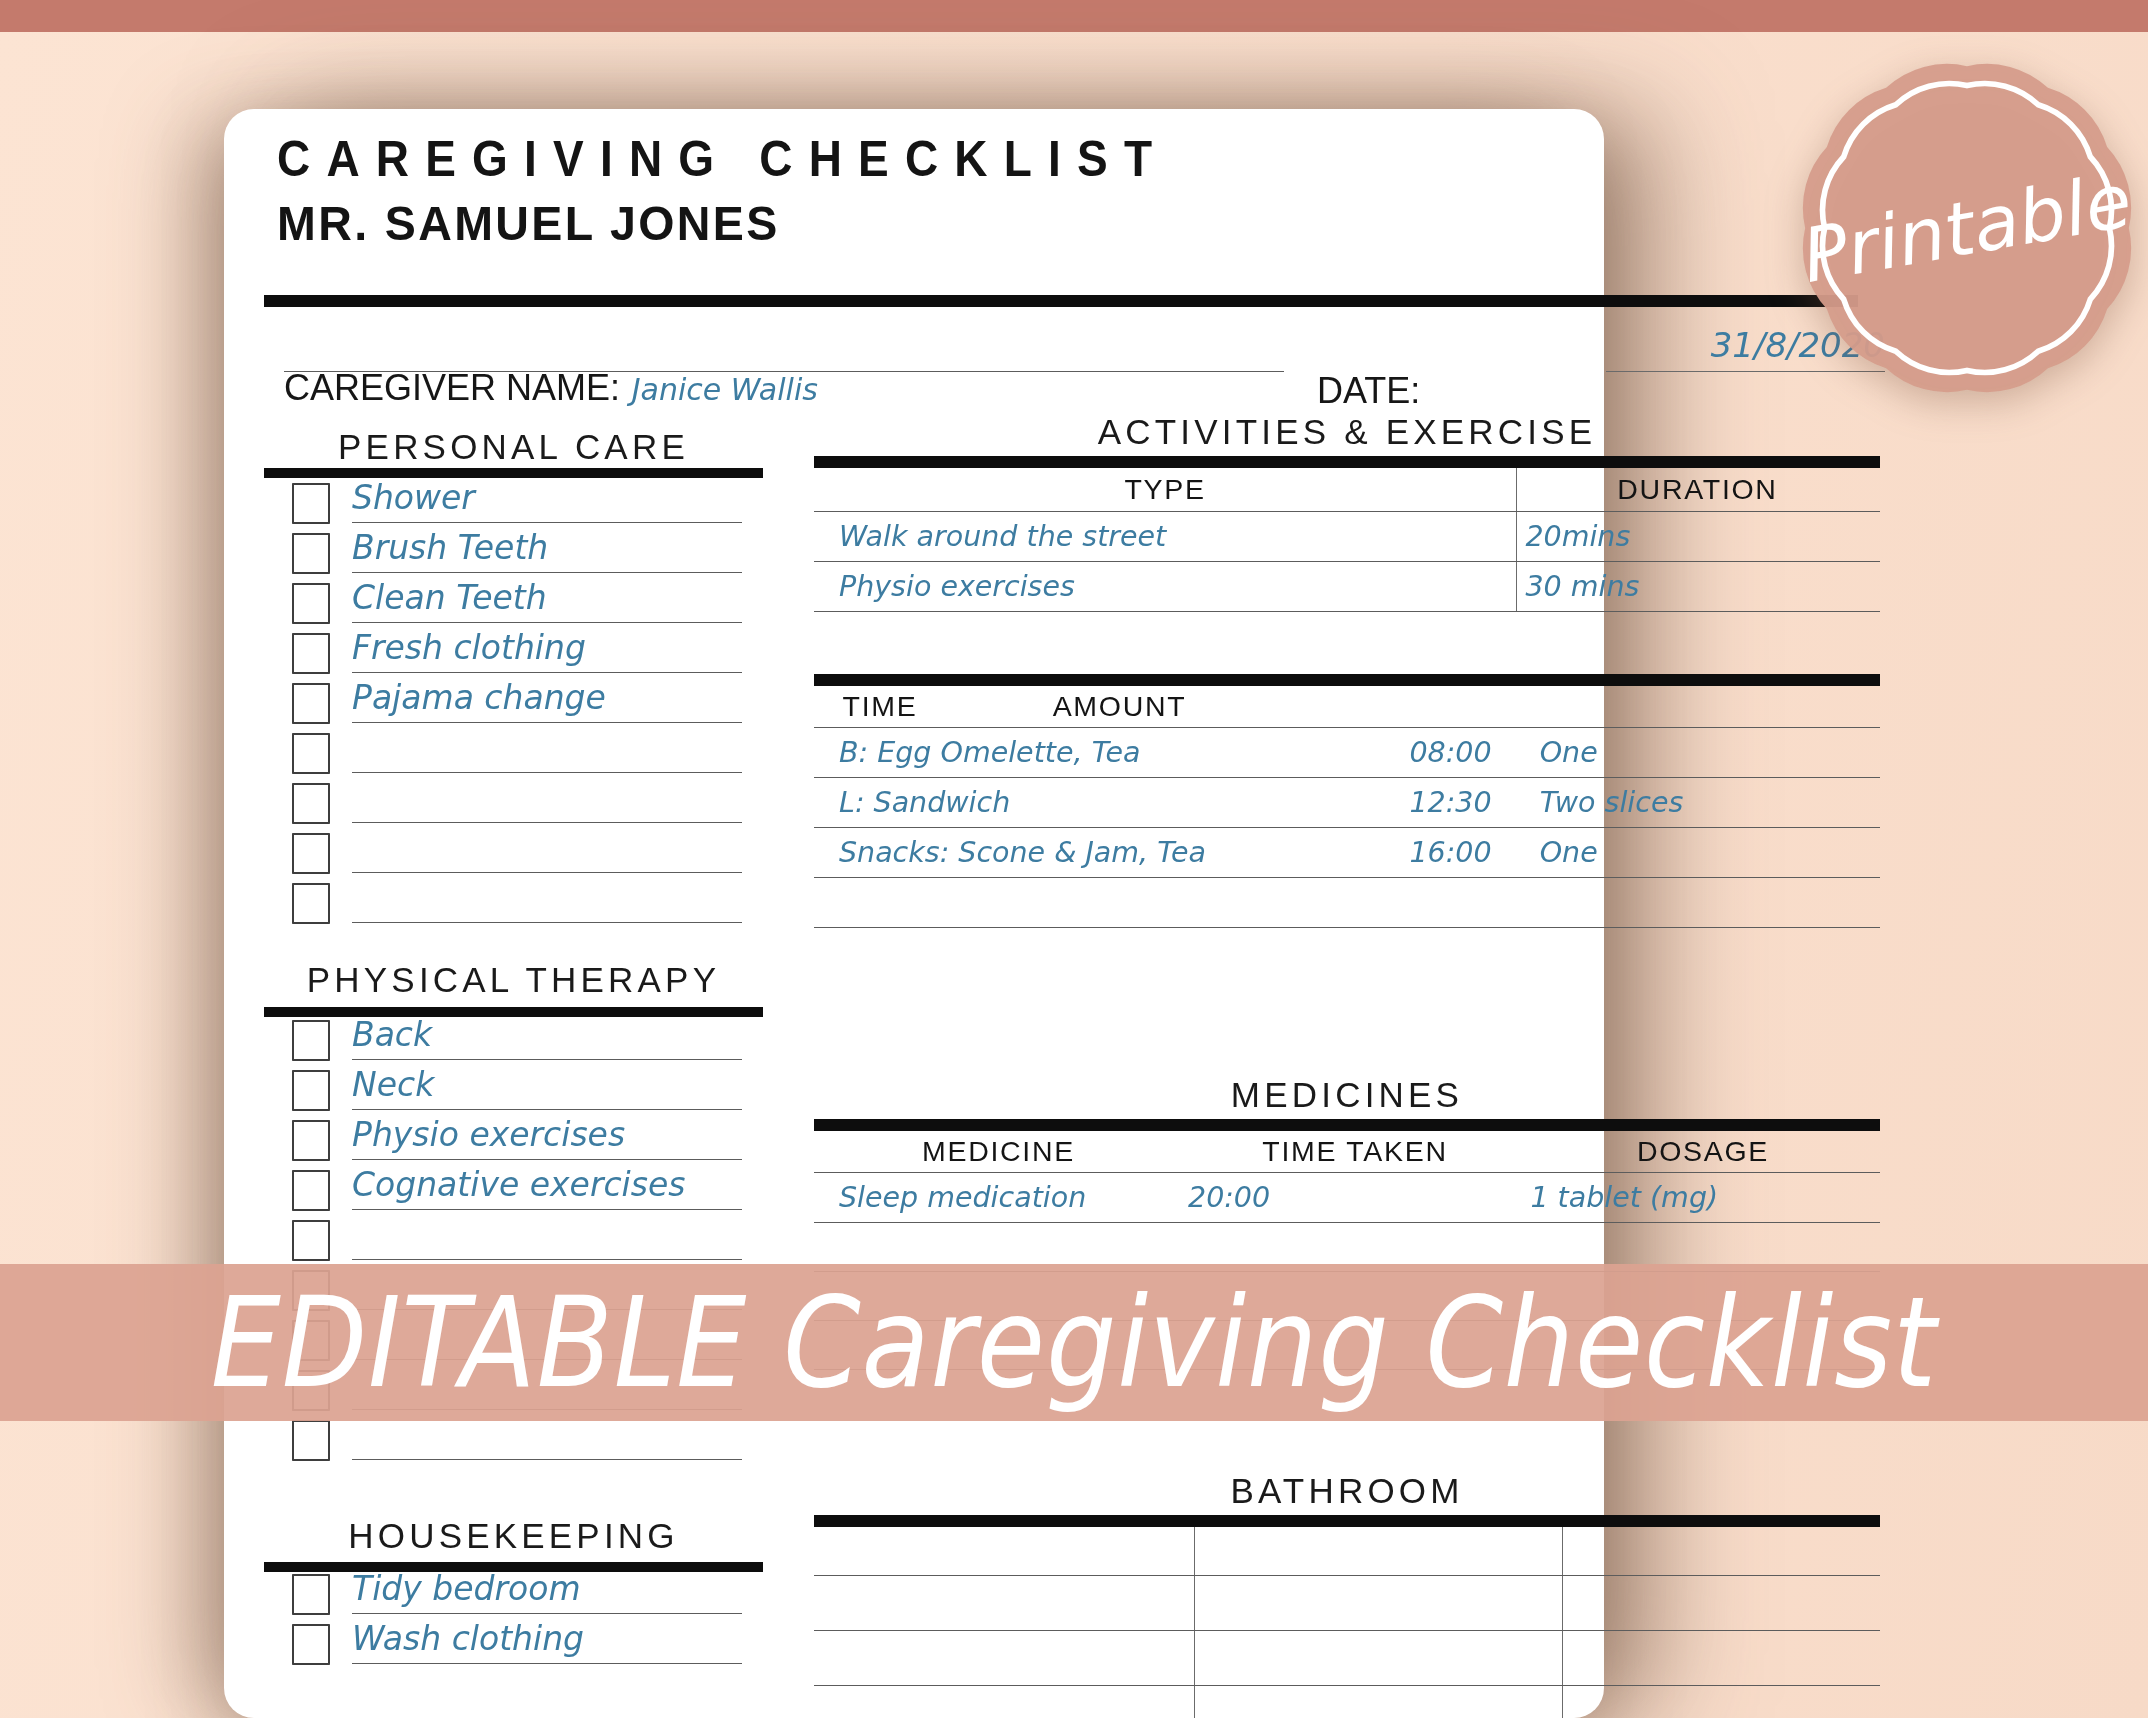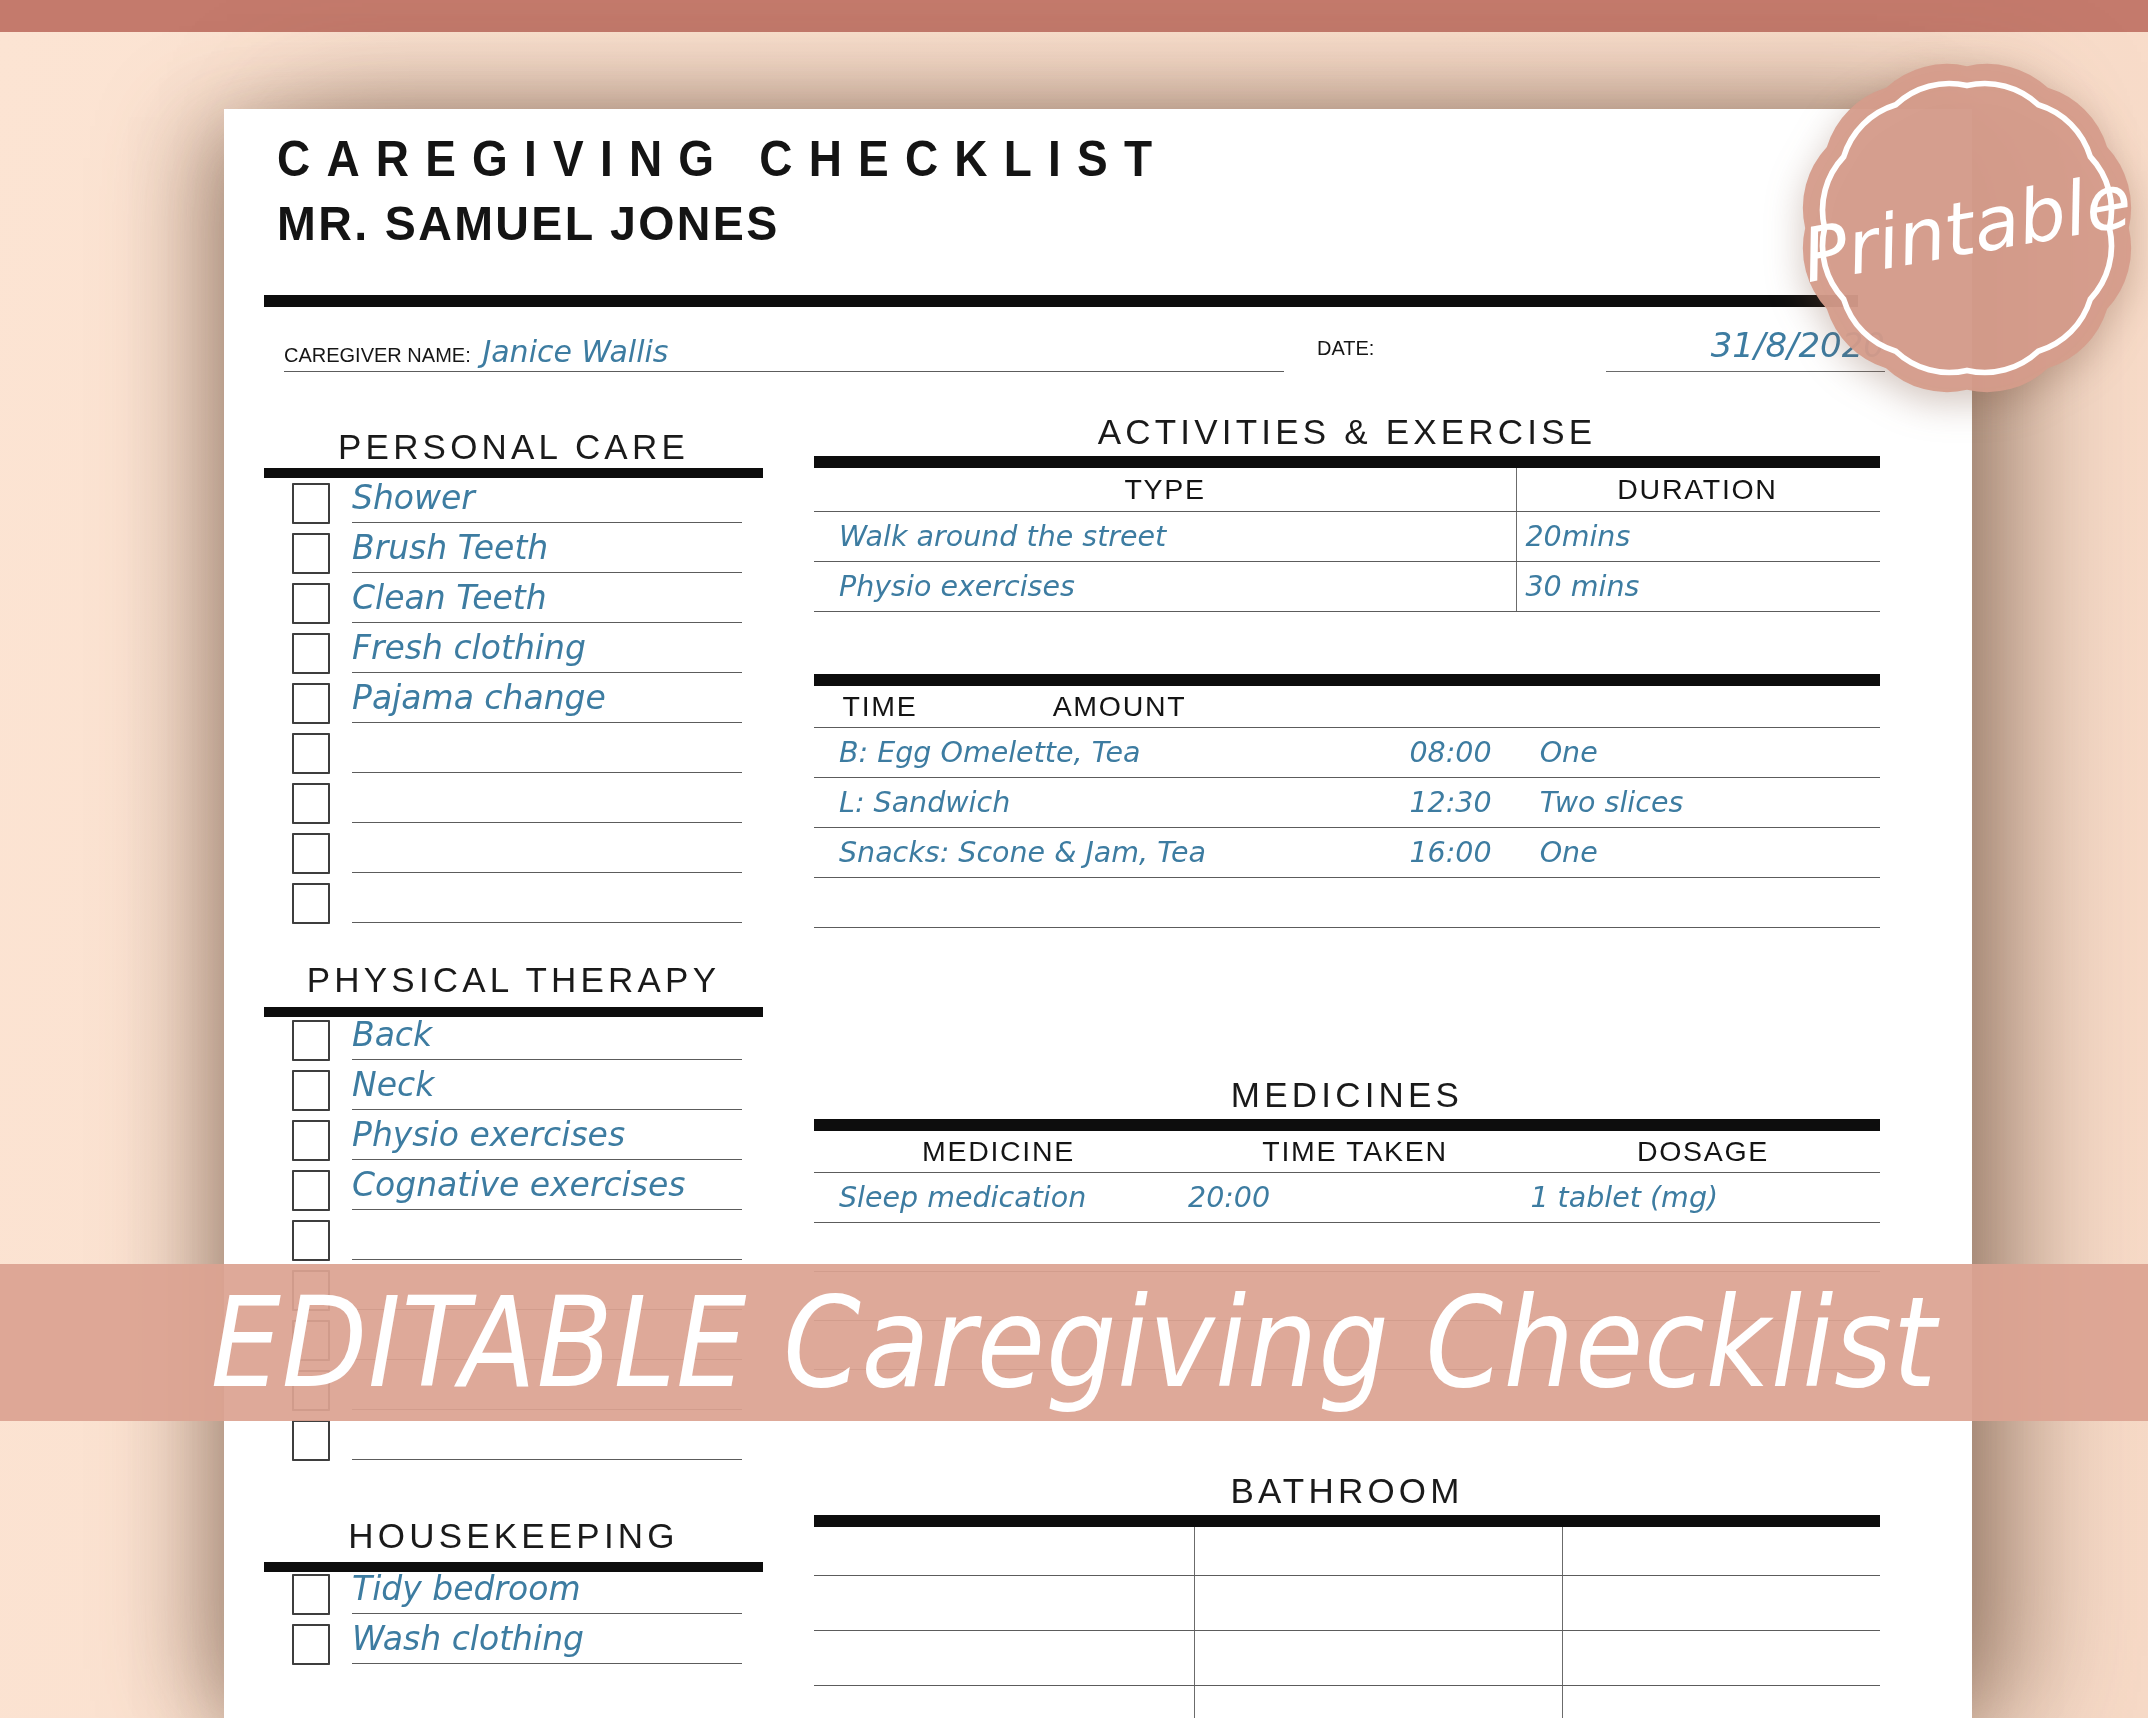--- a/index.html
+++ b/index.html
@@ -1,27 +1,27 @@
 <!DOCTYPE html>
 <html style="font-size:13.4px"><head>
 <meta charset="utf-8">
 <style>
   html,body{margin:0;padding:0;background:#efd7c6;}
   #canvas{position:relative;width:2148px;height:1718px;overflow:hidden;
           background:linear-gradient(105deg,#fce4d3 0%,#fadfcd 55%,#f7dac7 100%);
           font-family:"Liberation Sans",sans-serif;}
   .top-strip{position:absolute;left:0;top:0;width:2148px;height:32px;background:#c47a6c;}
-  .page{position:absolute;left:224px;top:109px;width:1748px;height:1609px;background:#ffffff;
-        box-shadow:59px 0 109px -8.4px rgba(112,82,64,.55),-46px 0 92px -17px rgba(112,82,64,.40),0 25px 76px rgba(112,82,64,.35);}
+  .page{position:absolute;left:224px;top:109px;width:1380px;height:1609px;background:#ffffff;
+        box-shadow:59px 0 109px -8.4px rgba(112,82,64,.55),-46px 0 92px -17px rgba(112,82,64,.40),0 25px 76px rgba(112,82,64,.35);border-radius:30px;}
   
   .doc-title{position:absolute;left:53px;top:21px;font-size:50px;font-weight:700;letter-spacing:17.6px;color:#141414;transform:scaleX(.92);transform-origin:left;white-space:nowrap;}
   .doc-subtitle{position:absolute;left:53px;top:86px;font-size:49px;font-weight:700;letter-spacing:2.5px;color:#141414;transform:scaleX(.95);transform-origin:left;white-space:nowrap;}
   .header-rule{position:absolute;left:40px;top:186px;width:1594px;height:11.7px;background:#0d0d0d;}
   .cg-row{position:absolute;left:60px;top:225px;display:flex;align-items:baseline;gap:11.7px;white-space:nowrap;}
-  .label-caps{font-size:20px;color:#161616;letter-spacing:0;}
+  .label-caps{font-size:36px;color:#161616;letter-spacing:0;margin-top:33px;}
   .hand{font-family:"DejaVu Sans",sans-serif;font-style:italic;color:#3d7ca1;}
   .cg-name{font-size:30px;}
   .cg-line{position:absolute;left:60px;top:262px;width:1000px;border-top:1.7px solid #5c5c5c;}
   .date-label{position:absolute;left:1093px;top:228px;}
   .date-value{position:absolute;left:1382px;top:216px;width:279px;text-align:right;font-size:34px;}
   .date-line{position:absolute;left:1382px;top:262px;width:279px;border-top:1.7px solid #6a6a6a;}
   
   .leftcol{position:absolute;left:40px;top:302px;width:499px;height:1307px;}
   .rightcol{position:absolute;left:590px;top:302px;width:1066px;height:1307px;}
   .sec-title{position:absolute;left:0;width:100%;text-align:center;font-size:35px;letter-spacing:4.2px;color:#1a1a1a;line-height:42px;white-space:nowrap;}

